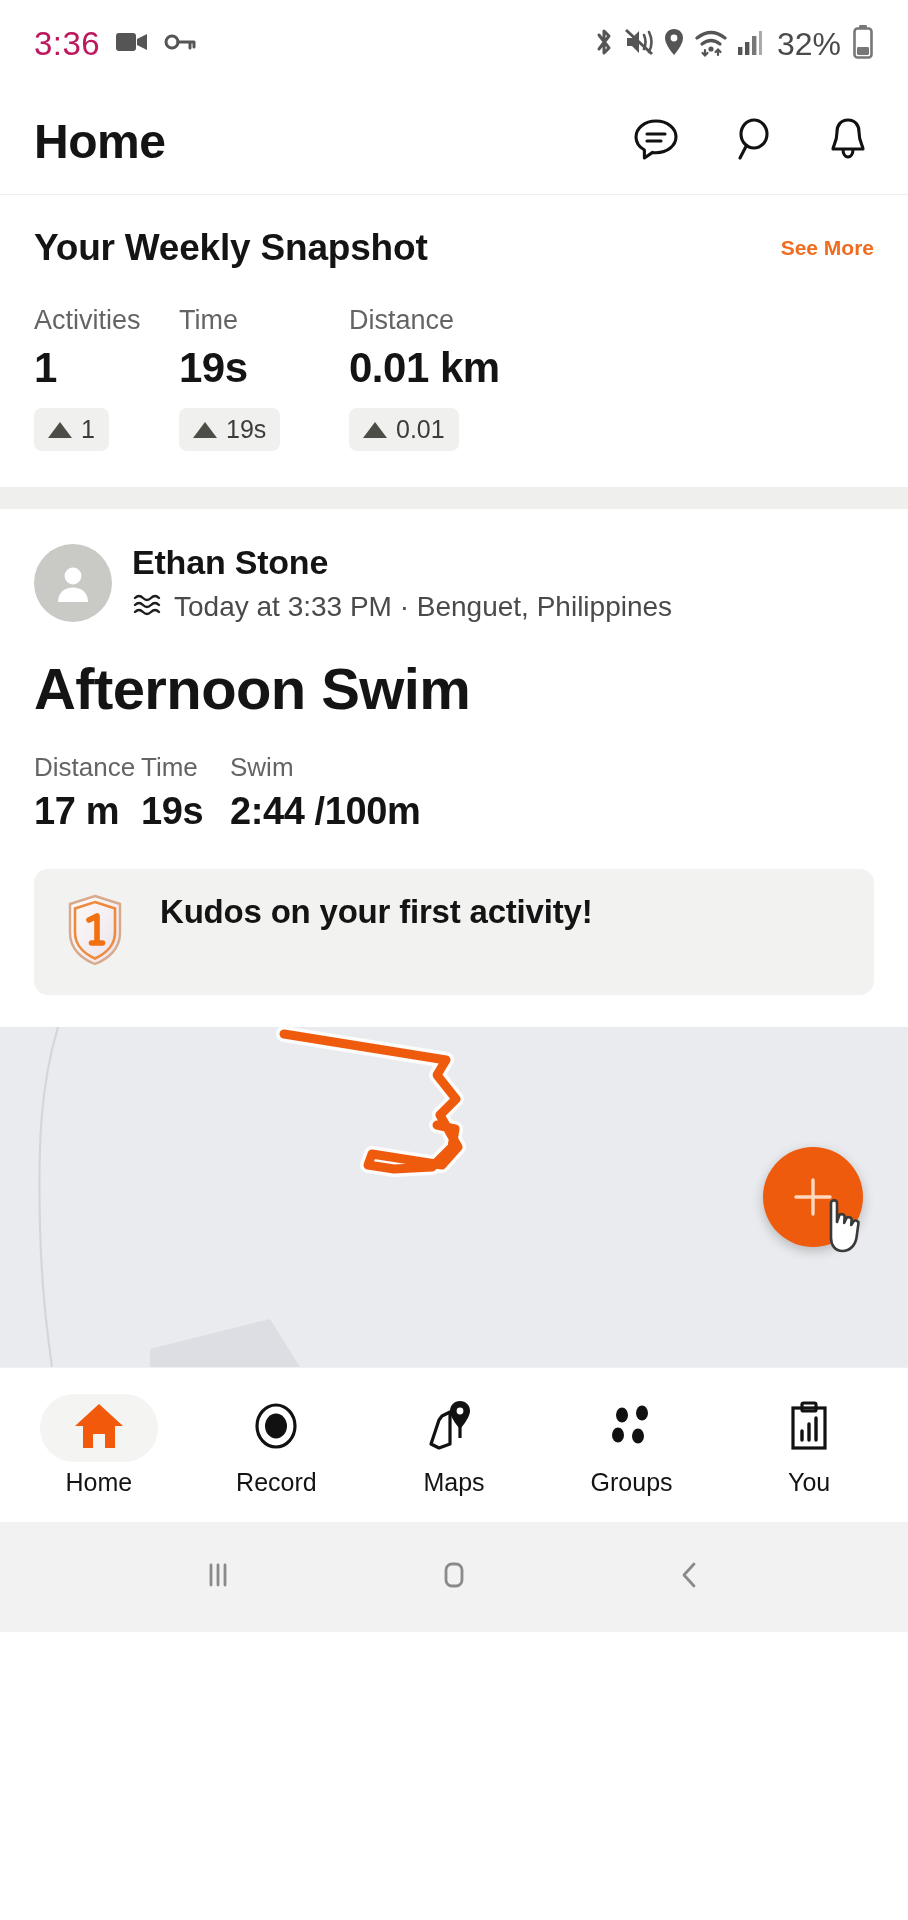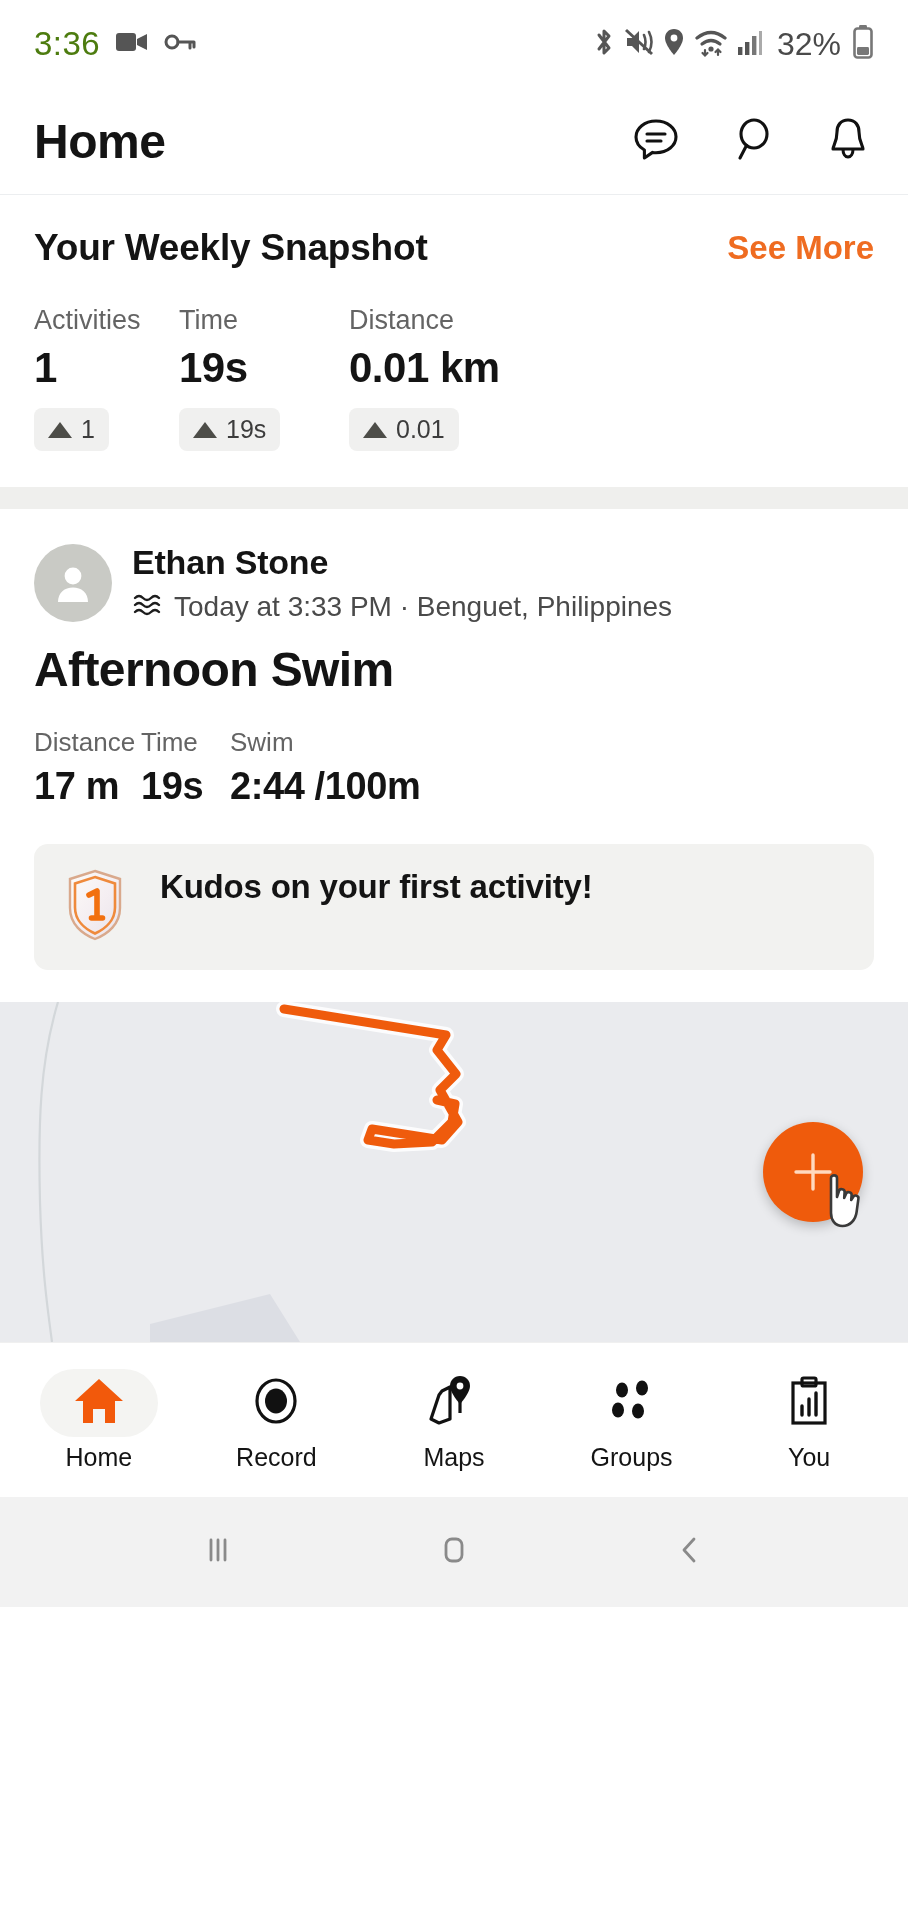--- a/index.html
+++ b/index.html
@@ -11,39 +11,39 @@
     overflow:hidden;
   }
   .phone { position:relative; width:908px; height:1920px; background:#fff; }
 
   
   .statusbar {
     height:88px; display:flex; align-items:center;
     padding:0 34px; background:#fff;
   }
   .sb-left { display:flex; align-items:center; gap:16px; }
-  .sb-time { font-size:33px; color:#4d7c0f; letter-spacing:.5px; font-weight:400; }
+  .sb-time { font-size:33px; color:#be185d; letter-spacing:.5px; font-weight:400; }
   .sb-right { margin-left:auto; display:flex; align-items:center; gap:9px; }
   .sb-pct { font-size:32px; color:#4a4a4a; margin-left:5px; margin-right:2px; }
   .sb-ico { display:block; }
 
   
   .header {
     height:107px; display:flex; align-items:center;
     padding:0 34px; border-bottom:1px solid #eceef0; background:#fff;
   }
   .header h1 { font-size:48px; font-weight:700; color:#141414; letter-spacing:-0.5px; }
   .header-actions { margin-left:auto; display:flex; align-items:center; gap:44px; }
   .hdr-btn { width:52px; height:52px; display:flex; align-items:center; justify-content:center; cursor:pointer; }
 
   
   .snapshot { padding:32px 34px 36px 34px; background:#fff; }
   .snap-top { display:flex; align-items:center; }
   .snap-title { font-size:37px; font-weight:700; color:#141414; letter-spacing:-0.2px; }
-  .snap-more { margin-left:auto; font-size:33px; font-weight:700; color:#ef6c21; cursor:pointer; }
+  .snap-more { margin-left:auto; font-size:21px; font-weight:700; color:#ef6c21; cursor:pointer; }
   .snap-stats { display:flex; margin-top:36px; }
   .snap-col:nth-child(1){ width:145px; }
   .snap-col:nth-child(2){ width:170px; }
   .snap-col:nth-child(3){ width:auto; }
   .snap-label { font-size:27px; color:#646464; font-weight:400; }
   .snap-value { font-size:42px; font-weight:700; color:#141414; margin-top:8px; letter-spacing:-0.5px; }
   .snap-badge {
     display:inline-flex; align-items:center; gap:9px;
     background:#f0f0ef; border-radius:8px;
     padding:7px 14px; margin-top:16px;
@@ -62,21 +62,21 @@
   .act-user { display:flex; align-items:center; }
   .avatar {
     width:78px; height:78px; border-radius:50%;
     background:#c9cac5; flex:none;
     display:flex; align-items:center; justify-content:center;
   }
   .act-user-info { margin-left:20px; }
   .act-name { font-size:34px; font-weight:700; color:#141414; letter-spacing:-0.2px; }
   .act-meta { display:flex; align-items:center; gap:8px; margin-top:9px; }
   .act-meta-text { font-size:28px; color:#4a4a4a; }
-  .act-title { font-size:48px; font-weight:700; color:#141414; margin-top:19px; letter-spacing:-0.6px; }
+  .act-title { font-size:58px; font-weight:700; color:#141414; margin-top:32px; letter-spacing:-0.6px; }
   .act-stats { display:flex; margin-top:30px; }
   .act-col:nth-child(1){ width:107px; }
   .act-col:nth-child(2){ width:89px; }
   .act-col:nth-child(3){ width:auto; }
   .act-slabel { font-size:26px; color:#646464; }
   .act-svalue { font-size:38px; font-weight:700; color:#141414; margin-top:7px; letter-spacing:-0.4px; }
 
   .kudos {
     margin-top:36px; background:#f2f2f0; border-radius:14px;
     display:flex; align-items:flex-start; padding:24px 30px;

